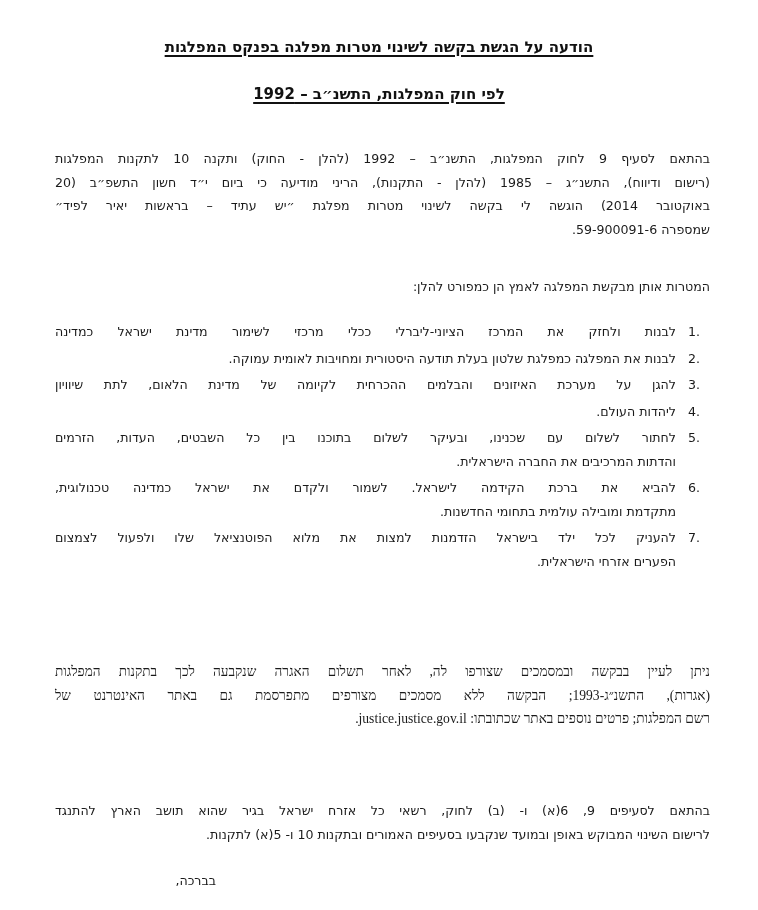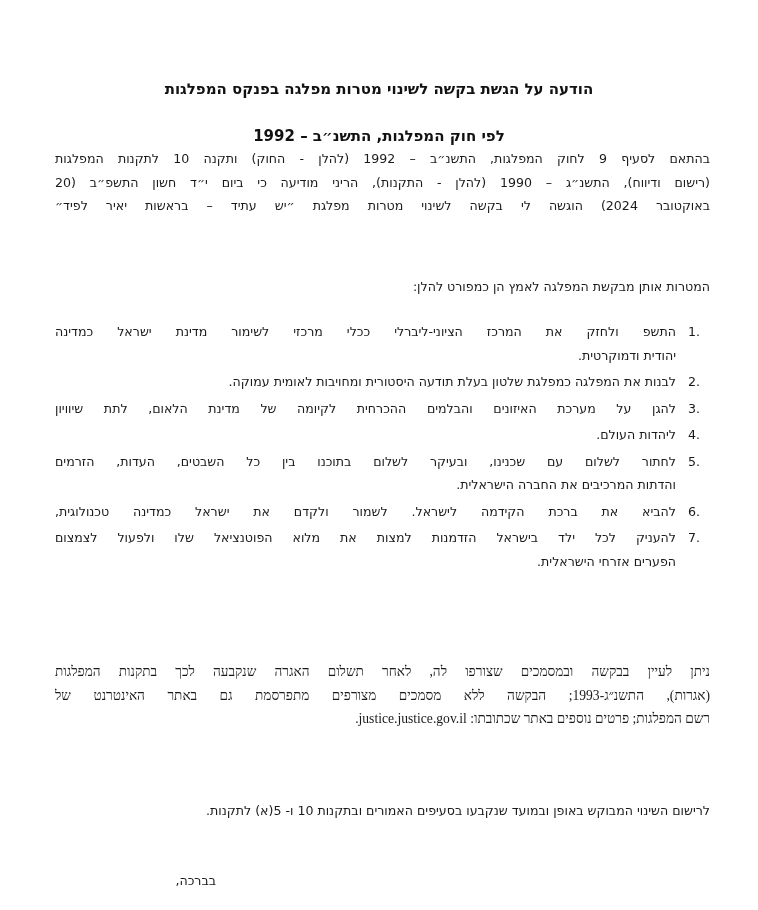--- a/index.html
+++ b/index.html
@@ -22,25 +22,25 @@
     height: 910px;
     direction: rtl;
   }
   .title {
     position: absolute;
     left: 0; right: 0;
     text-align: center;
     font-family: "DejaVu Sans", sans-serif;
     font-weight: bold;
     font-size: 15px;
+    text-decoration: underline;
     text-underline-offset: 3px;
     text-decoration-thickness: 1.5px;
     color: #111;
     white-space: nowrap;
-    margin-top: 42px;
   }
   .title-1 { top: 38px; }
   .title-2 { top: 85px; }
 
   .para {
     position: absolute;
     right: 48px;
     width: 655px;
     font-size: 12.6px;
     line-height: 23.5px;
@@ -117,33 +117,33 @@
 </head>
 <body>
 
 <div class="page">
 
   <div class="title title-1">הודעה על הגשת בקשה לשינוי מטרות מפלגה בפנקס המפלגות</div>
   <div class="title title-2">לפי חוק המפלגות, התשנ״ב – 1992</div>
 
   <div class="para p-intro">
     <span class="line">בהתאם לסעיף 9  לחוק המפלגות, התשנ״ב – 1992 (להלן - החוק) ותקנה 10 לתקנות המפלגות</span>
-    <span class="line">(רישום ודיווח), התשנ״ג – 1990 (להלן - התקנות), הריני מודיעה כי ביום  י״ד חשון התשפ״ב (20</span>
-    <span class="line">באוקטובר 2024)   הוגשה לי בקשה לשינוי מטרות מפלגת ״יש עתיד – בראשות יאיר לפיד״</span>
+    <span class="line">(רישום ודיווח), התשנ״ג – 1985 (להלן - התקנות), הריני מודיעה כי ביום  י״ד חשון התשפ״ב (20</span>
+    <span class="line">באוקטובר 2014)   הוגשה לי בקשה לשינוי מטרות מפלגת ״יש עתיד – בראשות יאיר לפיד״</span>
+    <span class="line last">שמספרה  59-900091-6.</span>
   </div>
 
   <div class="para p-goals-lead">
     <span class="line last">המטרות אותן מבקשת המפלגה לאמץ הן כמפורט להלן:</span>
   </div>
 
   <ol class="goals">
     <li class="goal">
       <span class="goal-num">1.</span>
-      <span class="line">התשפ ולחזק את המרכז הציוני-ליברלי ככלי מרכזי לשימור מדינת ישראל כמדינה</span>
-      <span class="line last">יהודית ודמוקרטית.</span>
+      <span class="line">לבנות ולחזק את המרכז הציוני-ליברלי ככלי מרכזי לשימור מדינת ישראל כמדינה</span>
     </li>
     <li class="goal">
       <span class="goal-num">2.</span>
       <span class="line last">לבנות את המפלגה כמפלגת שלטון בעלת תודעה היסטורית ומחויבות לאומית עמוקה.</span>
     </li>
     <li class="goal">
       <span class="goal-num">3.</span>
       <span class="line">להגן על מערכת האיזונים והבלמים ההכרחית לקיומה של מדינת הלאום, לתת שיוויון</span>
     </li>
     <li class="goal">
@@ -151,33 +151,35 @@
       <span class="line last">ליהדות העולם.</span>
     </li>
     <li class="goal">
       <span class="goal-num">5.</span>
       <span class="line">לחתור לשלום עם שכנינו, ובעיקר לשלום בתוכנו בין כל השבטים, העדות, הזרמים</span>
       <span class="line last">והדתות המרכיבים את החברה הישראלית.</span>
     </li>
     <li class="goal">
       <span class="goal-num">6.</span>
       <span class="line">להביא את ברכת הקידמה לישראל. לשמור ולקדם את ישראל כמדינה טכנולוגית,</span>
+      <span class="line last">מתקדמת ומובילה עולמית בתחומי החדשנות.</span>
     </li>
     <li class="goal">
       <span class="goal-num">7.</span>
       <span class="line">להעניק לכל ילד בישראל הזדמנות למצות את מלוא הפוטנציאל שלו ולפעול לצמצום</span>
       <span class="line last">הפערים אזרחי הישראלית.</span>
     </li>
   </ol>
 
   <div class="para p-inspect">
     <span class="line">ניתן לעיין בבקשה  ובמסמכים שצורפו לה, לאחר תשלום האגרה שנקבעה לכך בתקנות המפלגות</span>
     <span class="line">(אגרות), התשנ״ג-1993; הבקשה ללא מסמכים מצורפים מתפרסמת גם באתר האינטרנט של</span>
     <span class="line last"><span>רשם המפלגות; פרטים נוספים באתר שכתובתו: </span><span class="url">justice.justice.gov.il</span><span>.</span></span>
   </div>
 
   <div class="para p-objection">
+    <span class="line">בהתאם לסעיפים 9, 6(א) ו- (ב) לחוק, רשאי כל אזרח ישראל בגיר שהוא תושב הארץ להתנגד</span>
     <span class="line last">לרישום השינוי המבוקש באופן ובמועד שנקבעו בסעיפים האמורים ובתקנות 10 ו- 5(א) לתקנות.</span>
   </div>
 
   <div class="signoff">בברכה,</div>
 
 </div>
 
 </body></html>

